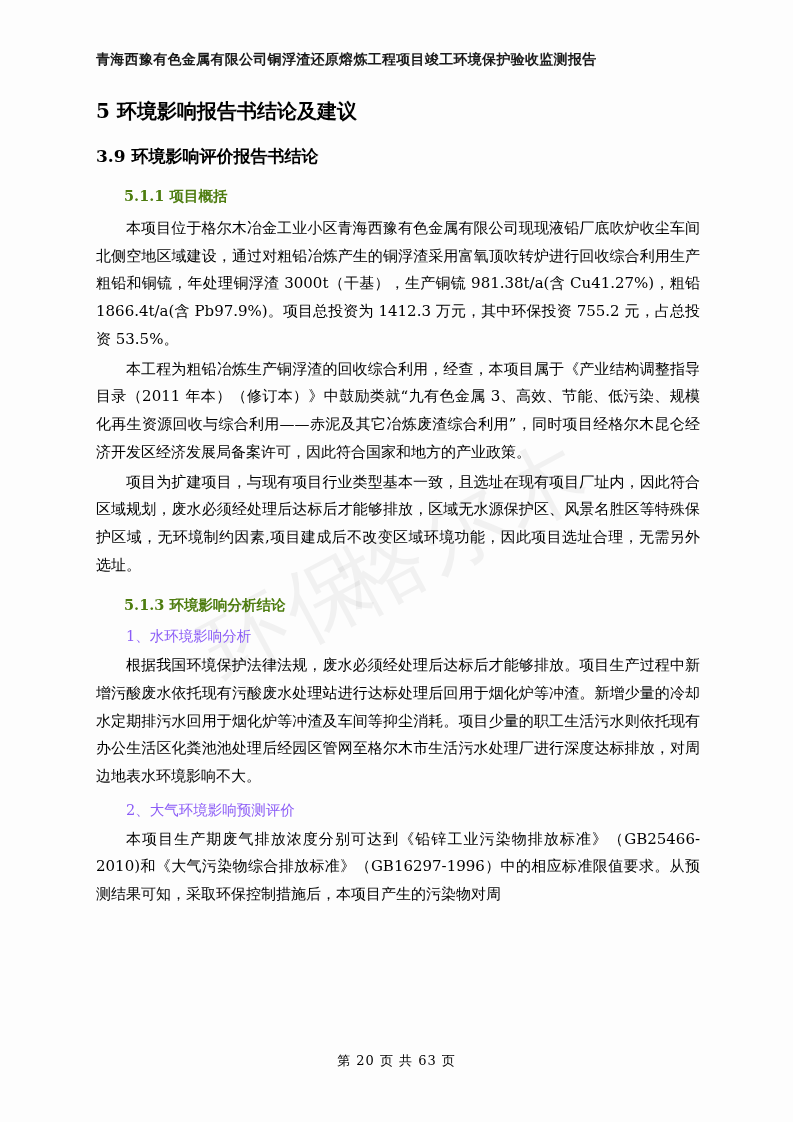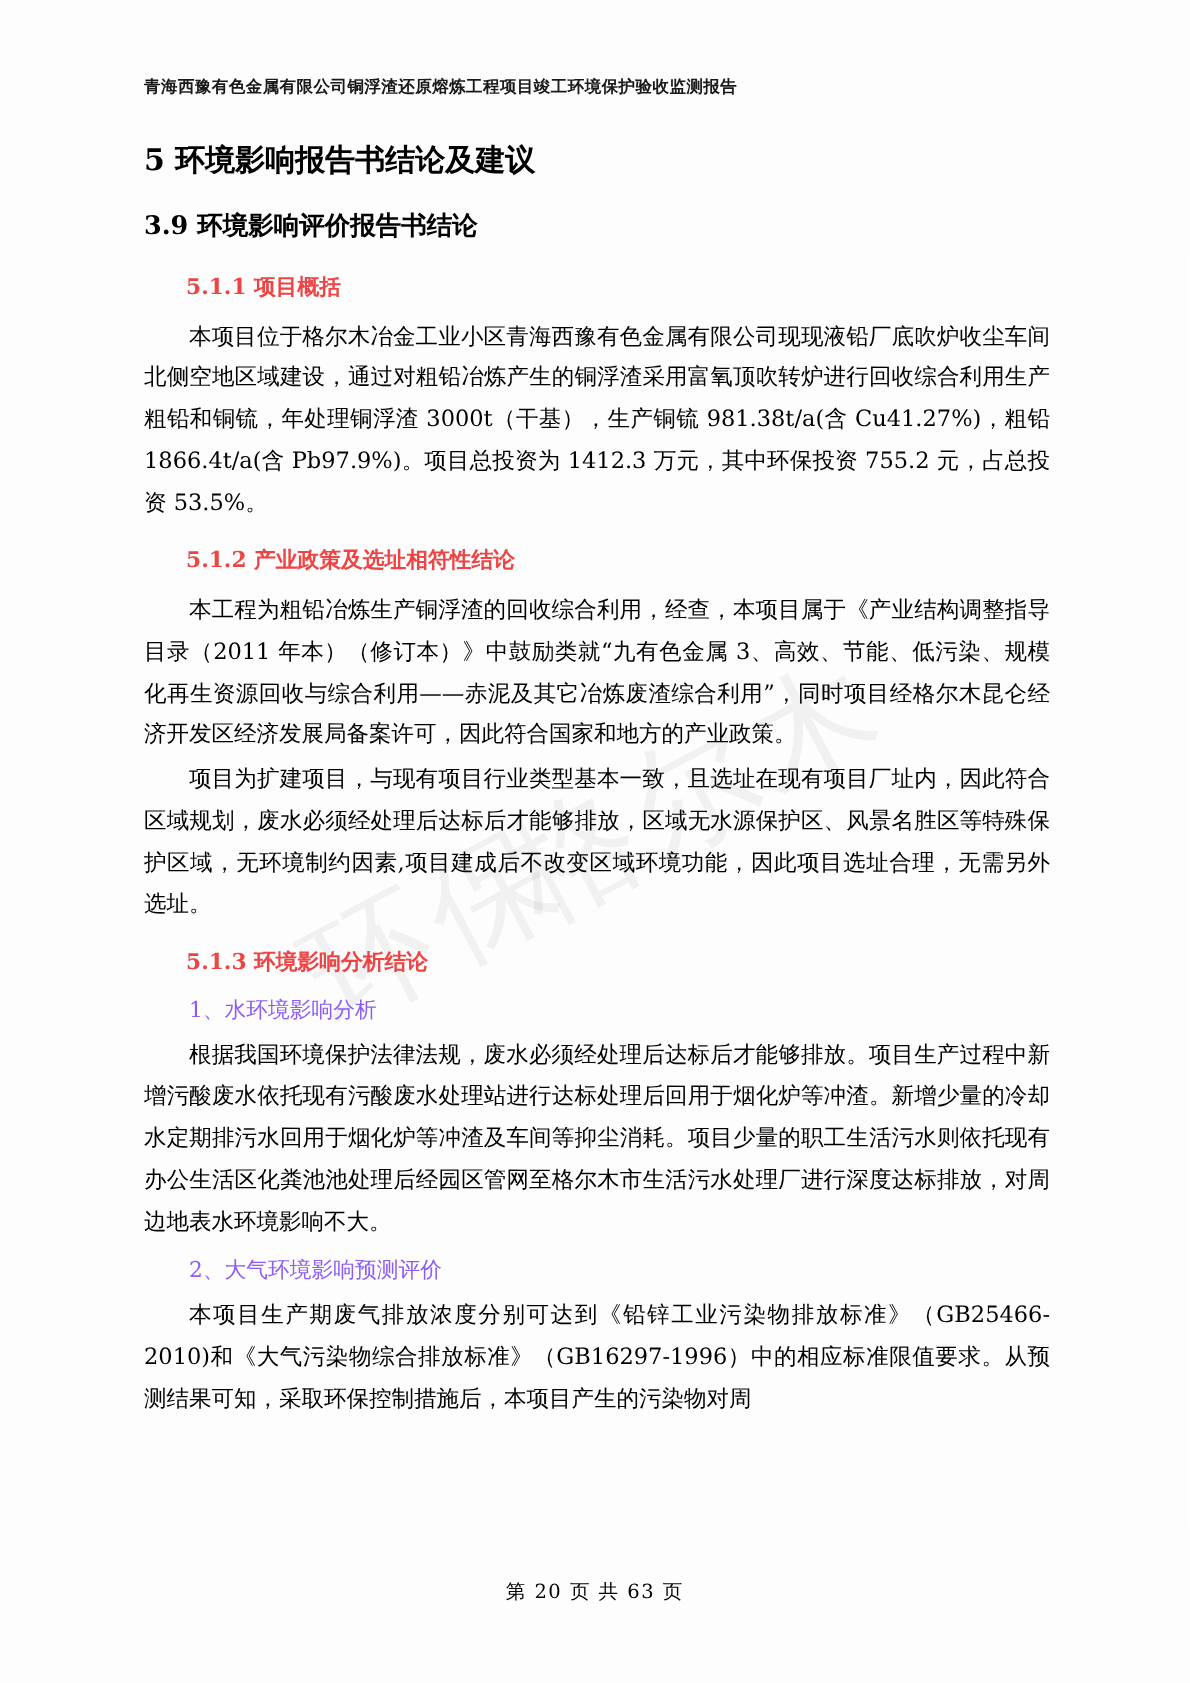--- a/index.html
+++ b/index.html
@@ -18,21 +18,21 @@
     box-sizing: border-box;
     overflow: hidden;
   }
   .page-inner {
     position: absolute;
     left: 96px;
     top: 50px;
     width: 604px;
   }
   .header-line {
-    font-size: 11px;
+    font-size: 14px;
     font-weight: bold;
     letter-spacing: 0.3px;
     color: #1a1a1a;
     text-align: left;
     margin: 0 0 26px 0;
     line-height: 1.4;
     white-space: nowrap;
   }
   h1.doc-h1 {
     font-size: 20px;
@@ -46,21 +46,21 @@
     font-size: 17px;
     font-weight: bold;
     color: #000;
     margin: 0 0 16px 0;
     line-height: 1.5;
     font-family: "DejaVu Serif", "Liberation Serif", serif;
   }
   h3.doc-h3 {
     font-size: 14.5px;
     font-weight: bold;
-    color: #ef4444;
+    color: #4d7c0f;
     margin: 14px 0 8px 0;
     line-height: 1.5;
     text-indent: 28px;
     font-family: "DejaVu Serif", "Liberation Serif", serif;
   }
   p.doc-p {
     font-size: 15px;
     color: #000;
     margin: 0 0 2px 0;
     line-height: 1.85;
@@ -127,21 +127,20 @@
 
     <div class="header-line">青海西豫有色金属有限公司铜浮渣还原熔炼工程项目竣工环境保护验收监测报告</div>
 
     <h1 class="doc-h1">5 环境影响报告书结论及建议</h1>
 
     <h2 class="doc-h2">3.9 环境影响评价报告书结论</h2>
 
     <h3 class="doc-h3">5.1.1 项目概括</h3>
     <p class="doc-p">本项目位于格尔木冶金工业小区青海西豫有色金属有限公司现现液铅厂底吹炉收尘车间北侧空地区域建设，通过对粗铅冶炼产生的铜浮渣采用富氧顶吹转炉进行回收综合利用生产粗铅和铜锍，年处理铜浮渣 3000t（干基），生产铜锍 981.38t/a(含 Cu41.27%)，粗铅 1866.4t/a(含 Pb97.9%)。项目总投资为 1412.3 万元，其中环保投资 755.2 元，占总投资 53.5%。</p>
 
-    <h3 class="doc-h3">5.1.2 产业政策及选址相符性结论</h3>
     <p class="doc-p">本工程为粗铅冶炼生产铜浮渣的回收综合利用，经查，本项目属于《产业结构调整指导目录（2011 年本）（修订本）》中鼓励类就“九有色金属 3、高效、节能、低污染、规模化再生资源回收与综合利用——赤泥及其它冶炼废渣综合利用”，同时项目经格尔木昆仑经济开发区经济发展局备案许可，因此符合国家和地方的产业政策。</p>
     <p class="doc-p">项目为扩建项目，与现有项目行业类型基本一致，且选址在现有项目厂址内，因此符合区域规划，废水必须经处理后达标后才能够排放，区域无水源保护区、风景名胜区等特殊保护区域，无环境制约因素,项目建成后不改变区域环境功能，因此项目选址合理，无需另外选址。</p>
 
     <h3 class="doc-h3">5.1.3 环境影响分析结论</h3>
 
     <p class="doc-sub">1、水环境影响分析</p>
     <p class="doc-p">根据我国环境保护法律法规，废水必须经处理后达标后才能够排放。项目生产过程中新增污酸废水依托现有污酸废水处理站进行达标处理后回用于烟化炉等冲渣。新增少量的冷却水定期排污水回用于烟化炉等冲渣及车间等抑尘消耗。项目少量的职工生活污水则依托现有办公生活区化粪池池处理后经园区管网至格尔木市生活污水处理厂进行深度达标排放，对周边地表水环境影响不大。</p>
 
     <p class="doc-sub">2、大气环境影响预测评价</p>
     <p class="doc-p">本项目生产期废气排放浓度分别可达到《铅锌工业污染物排放标准》（GB25466-2010)和《大气污染物综合排放标准》（GB16297-1996）中的相应标准限值要求。从预测结果可知，采取环保控制措施后，本项目产生的污染物对周</p>

